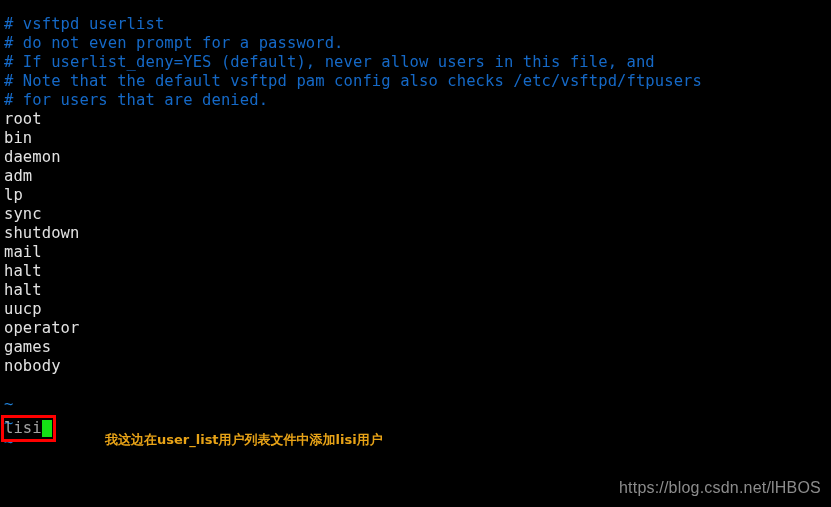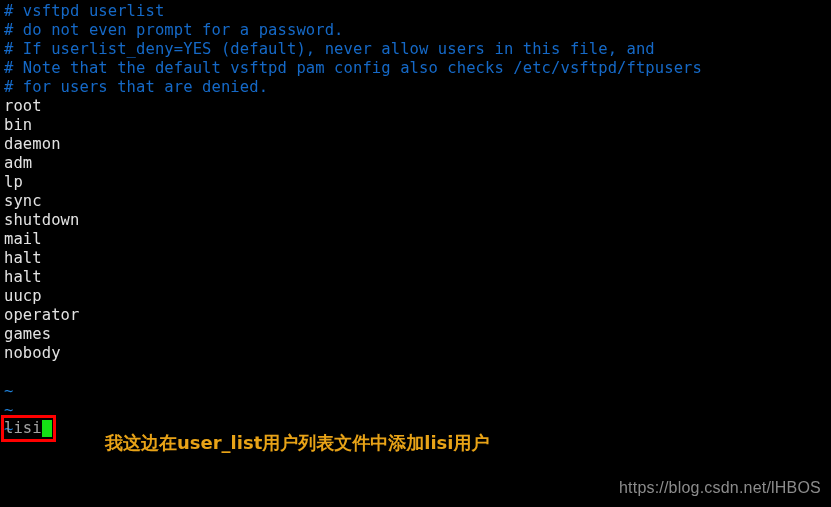--- a/index.html
+++ b/index.html
@@ -21,21 +21,21 @@
     height: 507px;
     background: #000000;
   }
 
   
   .buffer {
     position: absolute;
     left: 0;
     top: 0;
     width: 831px;
-    padding-top: 2px;
+    padding-top: 15px;
     box-sizing: border-box;
   }
 
   .line {
     height: 19px;
     line-height: 19px;
     font-size: 15.5px;
     letter-spacing: 0.10px;
     white-space: pre;
     padding-left: 4px;
@@ -81,21 +81,21 @@
     box-sizing: border-box;
     pointer-events: none;
   }
 
   
   .annotation {
     position: absolute;
     left: 105px;
     top: 431px;
     font-family: "DejaVu Sans", "Liberation Sans", sans-serif;
-    font-size: 18px;
+    font-size: 13px;
     font-weight: bold;
     color: #e8a317;
     white-space: nowrap;
     letter-spacing: 0px;
   }
 
   
   .watermark {
     position: absolute;
     left: 619px;

